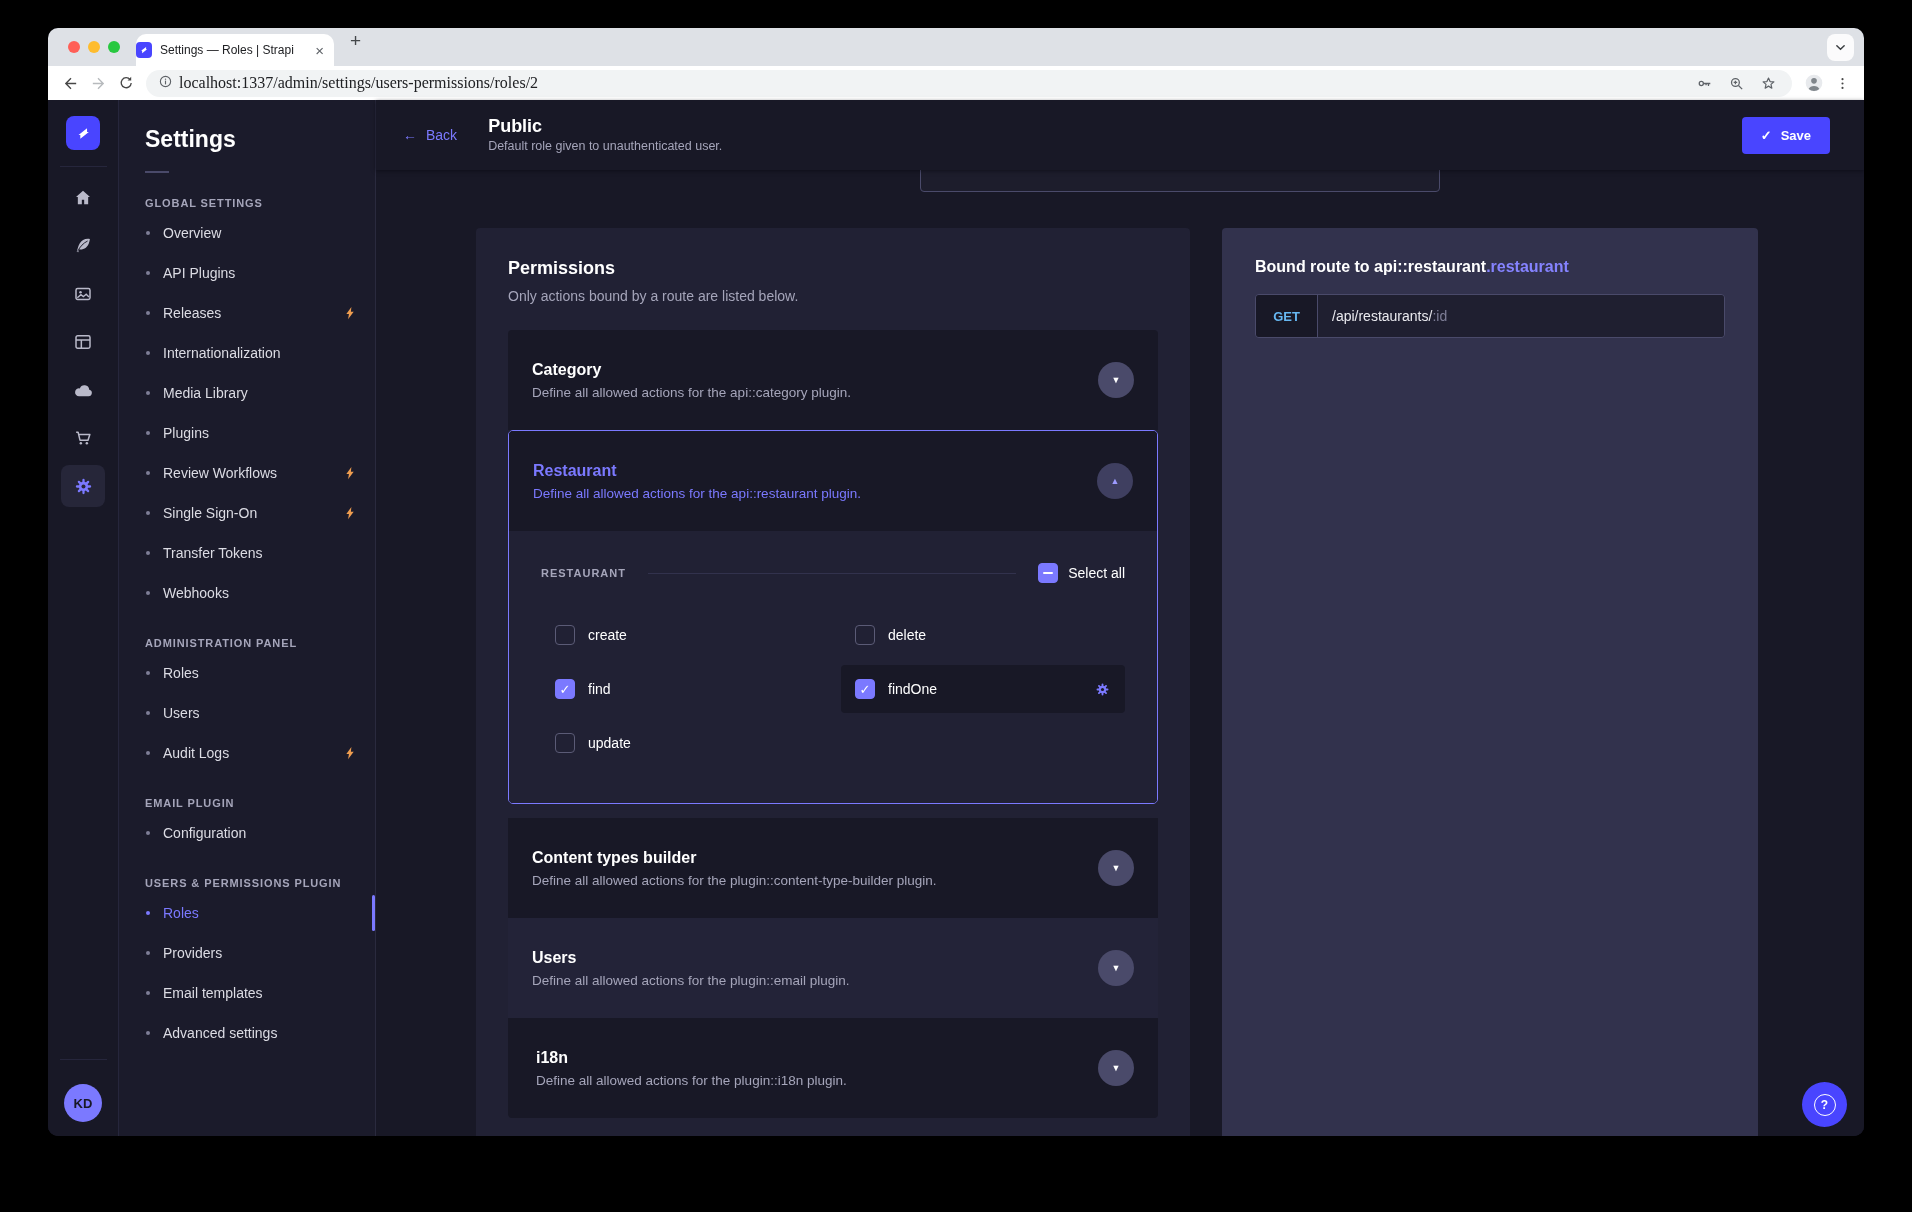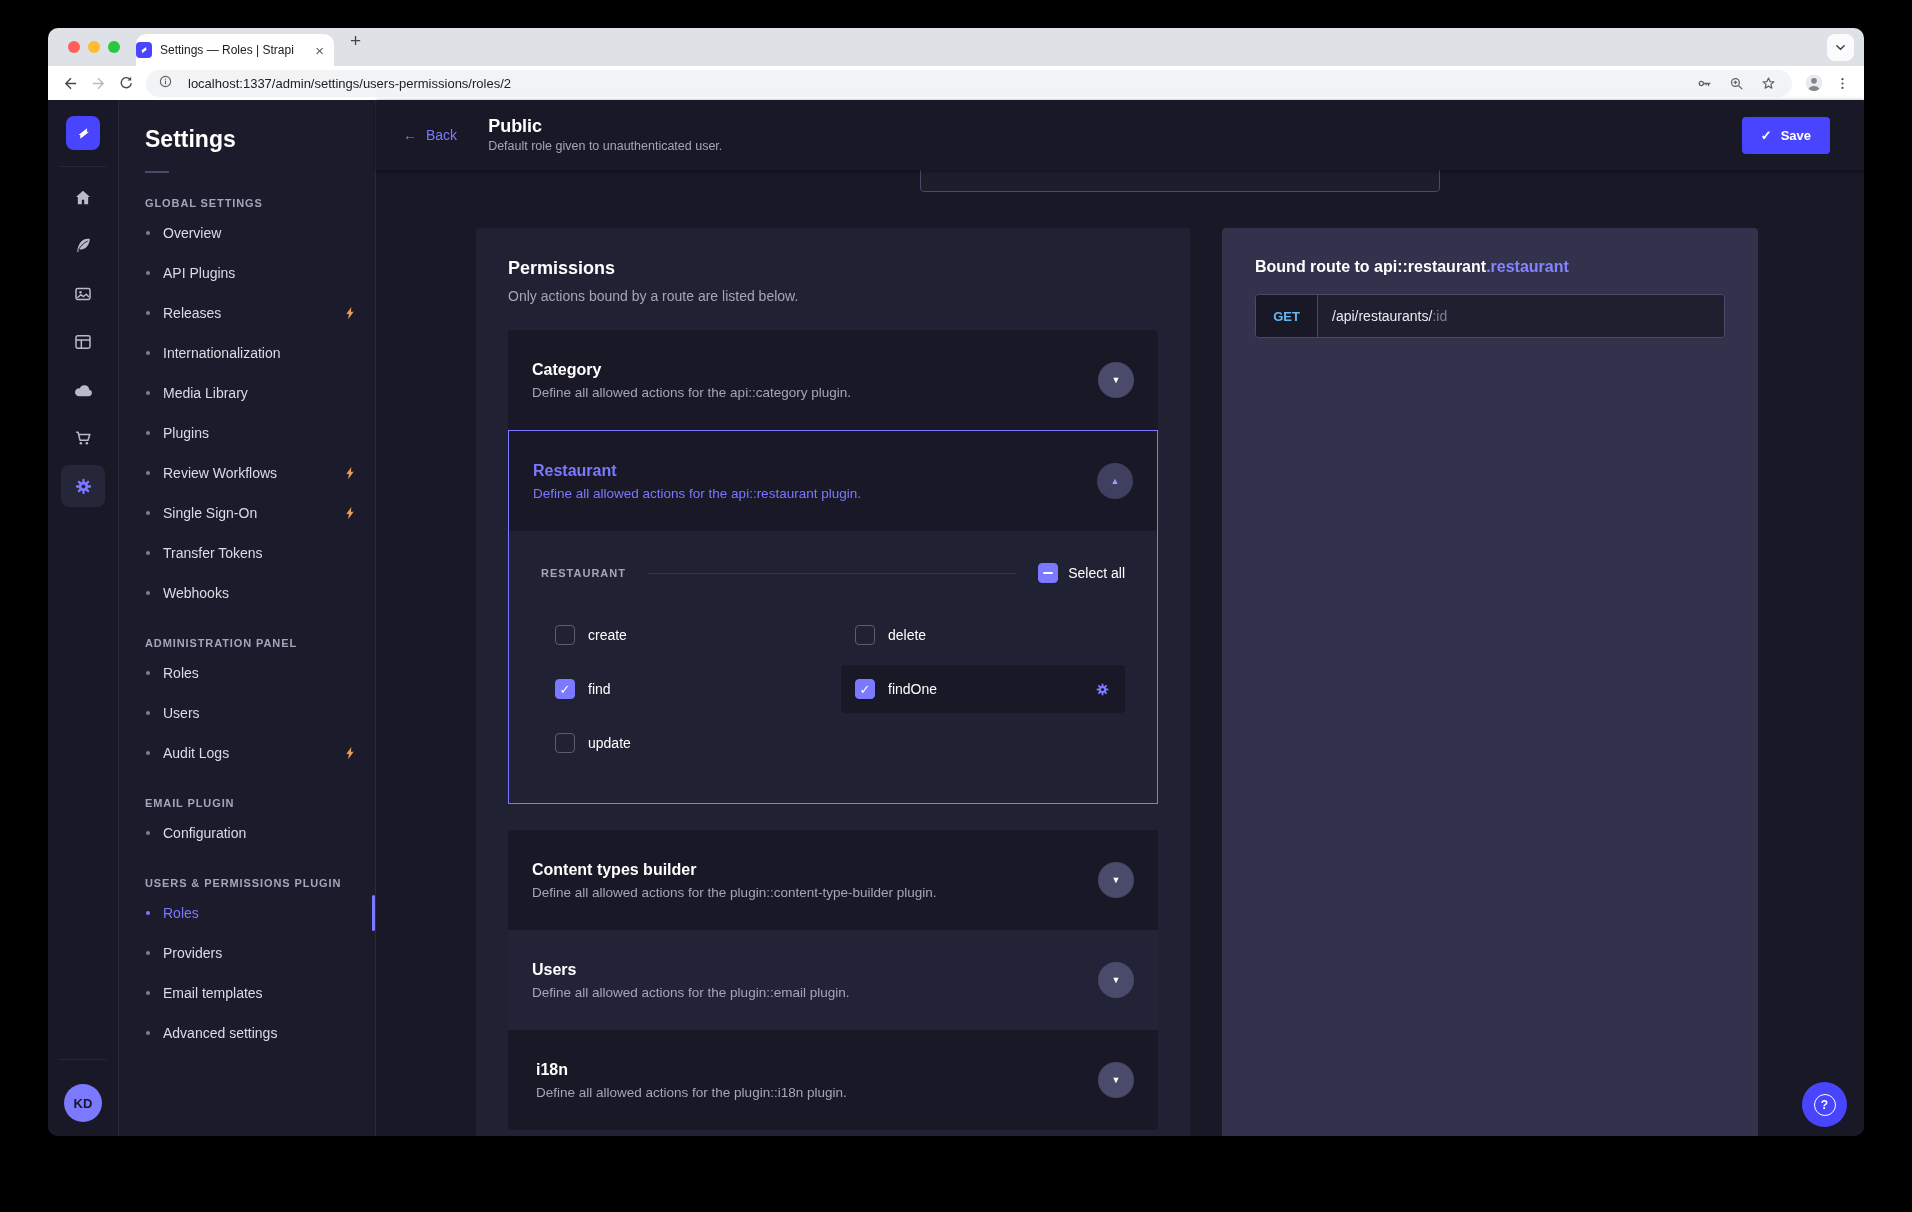--- a/index.html
+++ b/index.html
@@ -13,21 +13,21 @@
   .light.red{background:#ff5f57}.light.yellow{background:#febc2e}.light.green{background:#28c840}
   .tab { height:32px; background:#fff; border-radius:10px 10px 0 0; display:flex; align-items:center; padding:0 10px 0 0; width:198px;margin-top:7px; }
   .favicon { width:16px; height:16px; border-radius:4px; background:#4945ff; display:flex; align-items:center; justify-content:center; flex:none; }
   .tab-title { font-size:12px; color:#202124; margin-left:8px; white-space:nowrap; overflow:hidden; flex:1; }
   .tab-close { color:#5f6368; font-size:15px; margin-left:6px; line-height:1; }
   .newtab { font-size:19px; color:#44474a; margin:0 0 16px 16px; line-height:1; }
   .tabsearch { position:absolute; right:10px; top:6px; width:27px; height:27px; border-radius:8px; background:#fbfbfc; display:flex; align-items:center; justify-content:center; }
   .toolbar { height:34px; background:#fff; display:flex; align-items:center; padding:0 8px; }
   .tool-ic { width:28px; height:28px; display:flex; align-items:center; justify-content:center; flex:none; }
   .omnibox { flex:1; height:27px; background:#f1f3f4; border-radius:14px; display:flex; align-items:center; padding:0 12px; margin:0 8px 0 6px; }
-  .url { font-size:13px; color:#202124; margin-left:15px; flex:1; }
+  .url { font-size:16px; color:#202124; margin-left:6px; flex:1;font-family:Liberation Serif, serif; }
   .omni-ic { width:24px; height:24px; display:flex; align-items:center; justify-content:center; margin-left:8px; flex:none; }
 
   
   .app { display:flex; height:1036px; background:#181826; }
   .rail { width:71px; background:#181826; border-right:1px solid #26263c; display:flex; flex-direction:column; align-items:center; padding:16px 0 14px; flex:none; }
   .rail-logo { width:34px; height:34px; border-radius:8px; background:#4945ff; display:flex; align-items:center; justify-content:center; }
   .rail-div { width:47px; height:1px; background:#26263c; margin:16px 0 10px; }
   .rail-btn { width:44px; height:42px; border-radius:8px; display:flex; align-items:center; justify-content:center; color:#b9b9c9; margin-bottom:6px; }
   .rail-btn.active { background:#262639; color:#7b79ff; }
   .rail-spacer { flex:1; }
@@ -63,21 +63,21 @@
   .accordions { margin-top:26px; }
   .acc-head { height:100px; display:flex; align-items:center; padding:0 24px; }
   .acc.dark .acc-head { background:#181826; }
   .acc.lite .acc-head { background:#232338; }
   .acc.first .acc-head { border-radius:4px 4px 0 0; }
   .acc.last .acc-head { border-radius:0 0 4px 4px;padding-left:28px; }
   .acc-titles { flex:1; min-width:0; }
   .acc-title { font-size:16px; font-weight:600; color:#fff; }
   .acc-desc { font-size:13.5px; color:#a5a5ba; margin-top:6px; }
   .acc-toggle { width:36px; height:36px; border-radius:50%; background:#4a4a6a; color:#fff; display:flex; align-items:center; justify-content:center; font-size:9px; border:none; flex:none; }
-  .acc.expanded { border:1px solid #7b79ff; border-radius:0; margin-bottom:26px; }
+  .acc.expanded { border:1px solid #7b79ff; border-radius:5px; margin-bottom:14px; }
   .acc.expanded .acc-head { background:#181826; border-radius:4px 4px 0 0; }
   .acc.expanded .acc-title, .acc.expanded .acc-desc { color:#7b79ff; }
   .acc.expanded .acc-toggle { background:#3f3f60; color:#9d9bff; }
   .acc-body { background:#212134; padding:32px 32px 36px; border-radius:0 0 4px 4px; }
   .group-row { display:flex; align-items:center; }
   .group-label { font-size:11px; font-weight:700; letter-spacing:1px; color:#a5a5ba; flex:none; }
   .group-line { flex:1; height:1px; background:#32324d; margin:0 22px; }
   .select-all { display:flex; align-items:center; gap:10px; color:#fff; font-size:14px;text-align:right; }
   .chk { width:20px; height:20px; border-radius:4px; border:1px solid #5b5b76; background:#212134; display:flex; align-items:center; justify-content:center; color:transparent; font-size:13px; flex:none; }
   .chk.checked, .chk.indet { background:#7b79ff; border-color:#7b79ff; color:#fff; }

